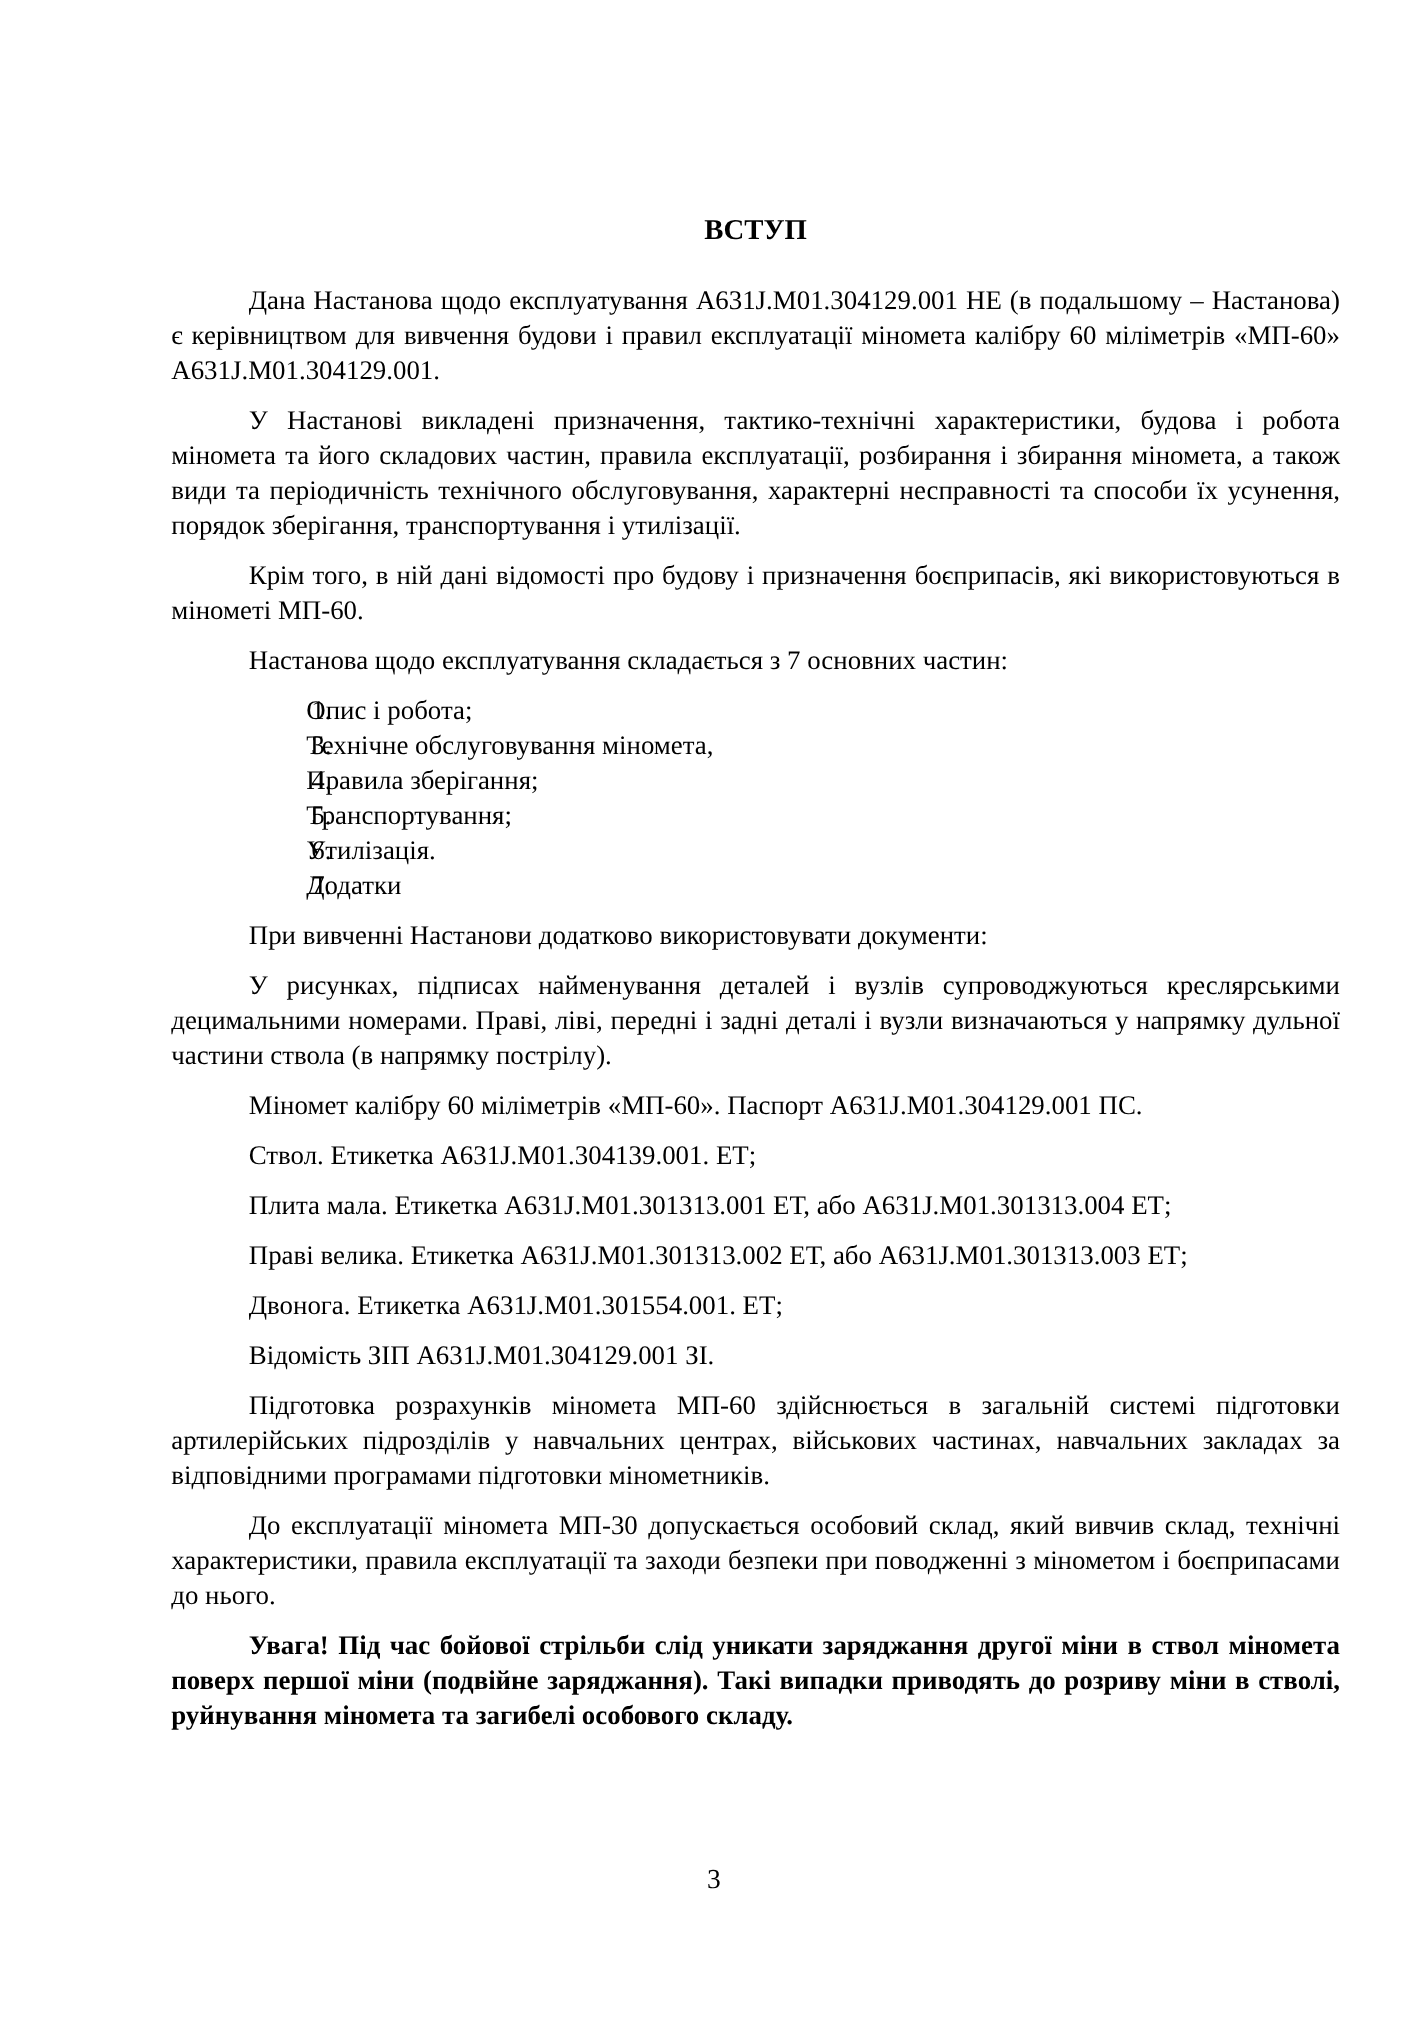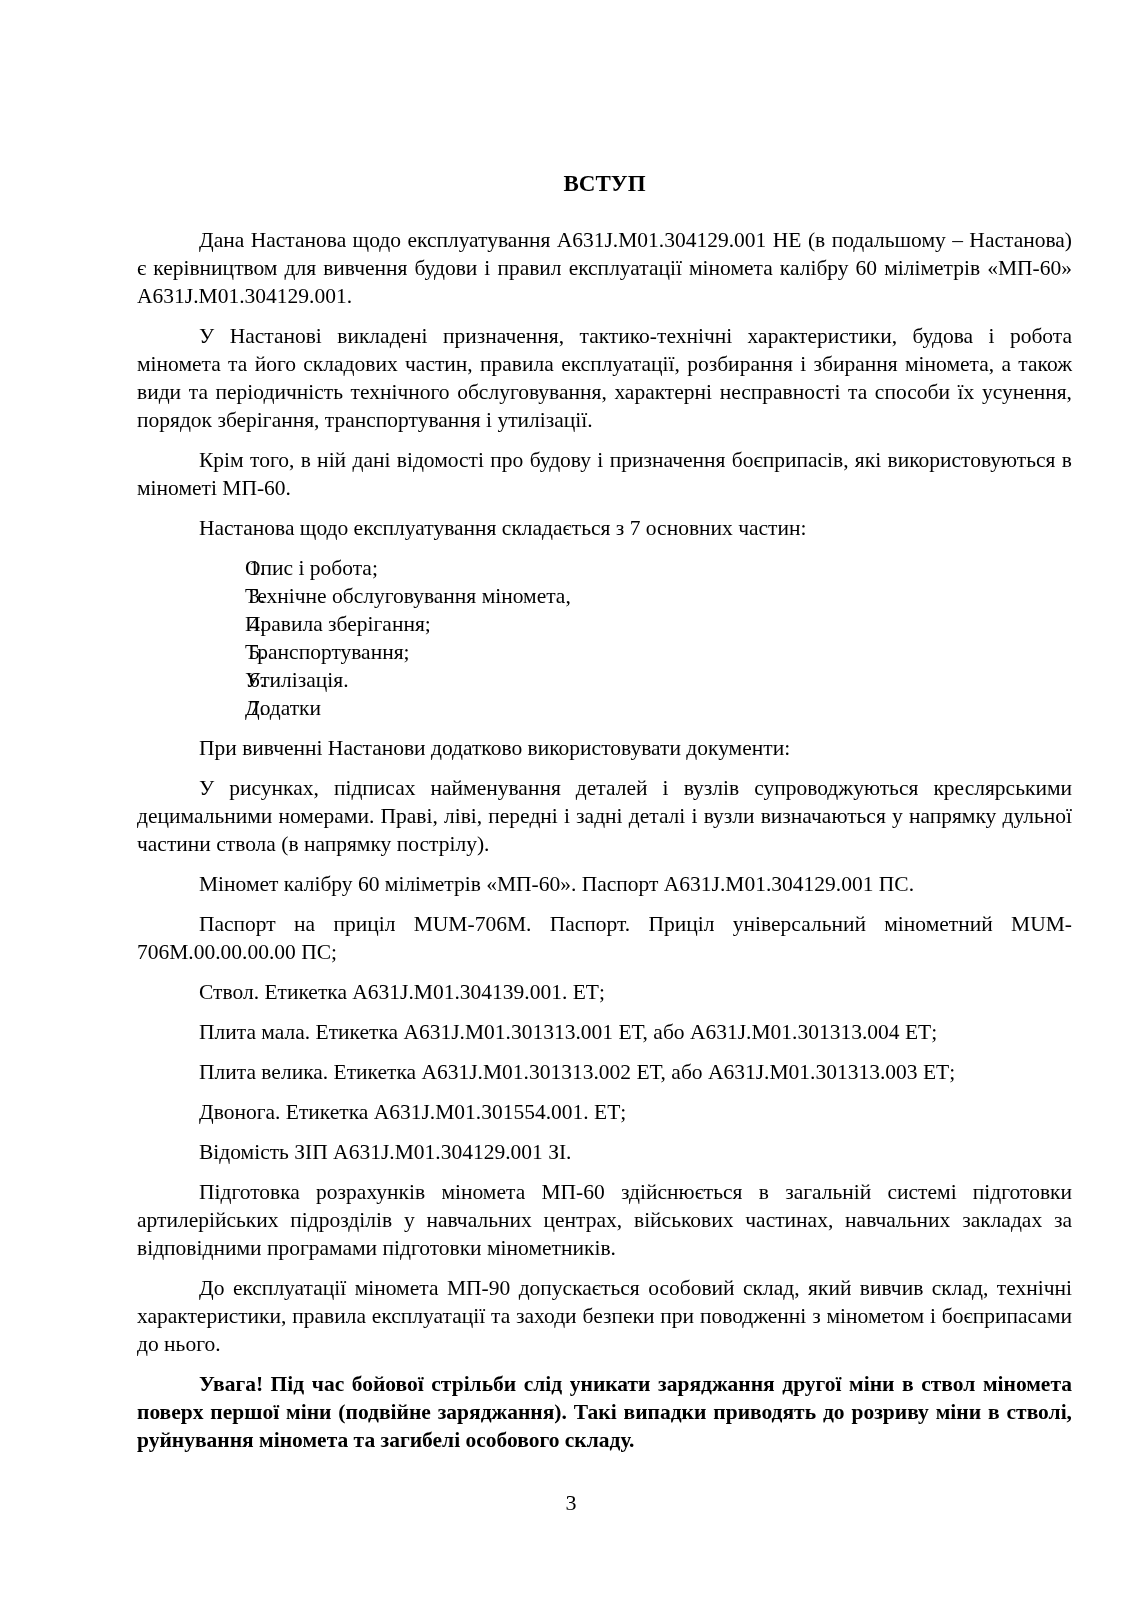--- a/index.html
+++ b/index.html
@@ -74,26 +74,25 @@
   <p class="list-item"><span class="list-num">1.</span><span>Опис і робота;</span></p>
   <p class="list-item"><span class="list-num">3.</span><span>Технічне обслуговування міномета,</span></p>
   <p class="list-item"><span class="list-num">4.</span><span>Правила зберігання;</span></p>
   <p class="list-item"><span class="list-num">5.</span><span>Транспортування;</span></p>
   <p class="list-item"><span class="list-num">6.</span><span>Утилізація.</span></p>
   <p class="list-item"><span class="list-num">7.</span><span>Додатки</span></p>
 
   <p class="para">При вивченні Настанови додатково використовувати документи:</p>
   <p class="para">У рисунках, підписах найменування деталей і вузлів супроводжуються креслярськими децимальними номерами. Праві, ліві, передні і задні деталі і вузли визначаються у напрямку дульної частини ствола (в напрямку пострілу).</p>
   <p class="para">Міномет калібру 60 міліметрів «МП-60». Паспорт А631J.М01.304129.001 ПС.</p>
-  <p class="para">Паспорт на приціл MUM-706М. Паспорт. Приціл універсальний мінометний MUM-706М.00.00.00.00 ПС;</p>
   <p class="para">Ствол. Етикетка А631J.М01.304139.001. ЕТ;</p>
   <p class="para">Плита мала. Етикетка А631J.М01.301313.001 ЕТ, або А631J.М01.301313.004 ЕТ;</p>
-  <p class="para">Плита велика. Етикетка А631J.М01.301313.002 ЕТ, або А631J.М01.301313.003 ЕТ;</p>
+  <p class="para">Праві велика. Етикетка А631J.М01.301313.002 ЕТ, або А631J.М01.301313.003 ЕТ;</p>
   <p class="para">Двонога. Етикетка А631J.М01.301554.001. ЕТ;</p>
   <p class="para">Відомість ЗІП А631J.М01.304129.001 ЗІ.</p>
   <p class="para">Підготовка розрахунків міномета МП-60 здійснюється в загальній системі підготовки артилерійських підрозділів у навчальних центрах, військових частинах, навчальних закладах за відповідними програмами підготовки мінометників.</p>
-  <p class="para">До експлуатації міномета МП-90 допускається особовий склад, який вивчив склад, технічні характеристики, правила експлуатації та заходи безпеки при поводженні з мінометом і боєприпасами до нього.</p>
+  <p class="para">До експлуатації міномета МП-30 допускається особовий склад, який вивчив склад, технічні характеристики, правила експлуатації та заходи безпеки при поводженні з мінометом і боєприпасами до нього.</p>
 
   <p class="para warning">Увага! Під час бойової стрільби слід уникати заряджання другої міни в ствол міномета поверх першої міни (подвійне заряджання). Такі випадки приводять до розриву міни в стволі, руйнування міномета та загибелі особового складу.</p>
 
   <div class="page-number">3</div>
 
 </div>
 
 </body></html>

